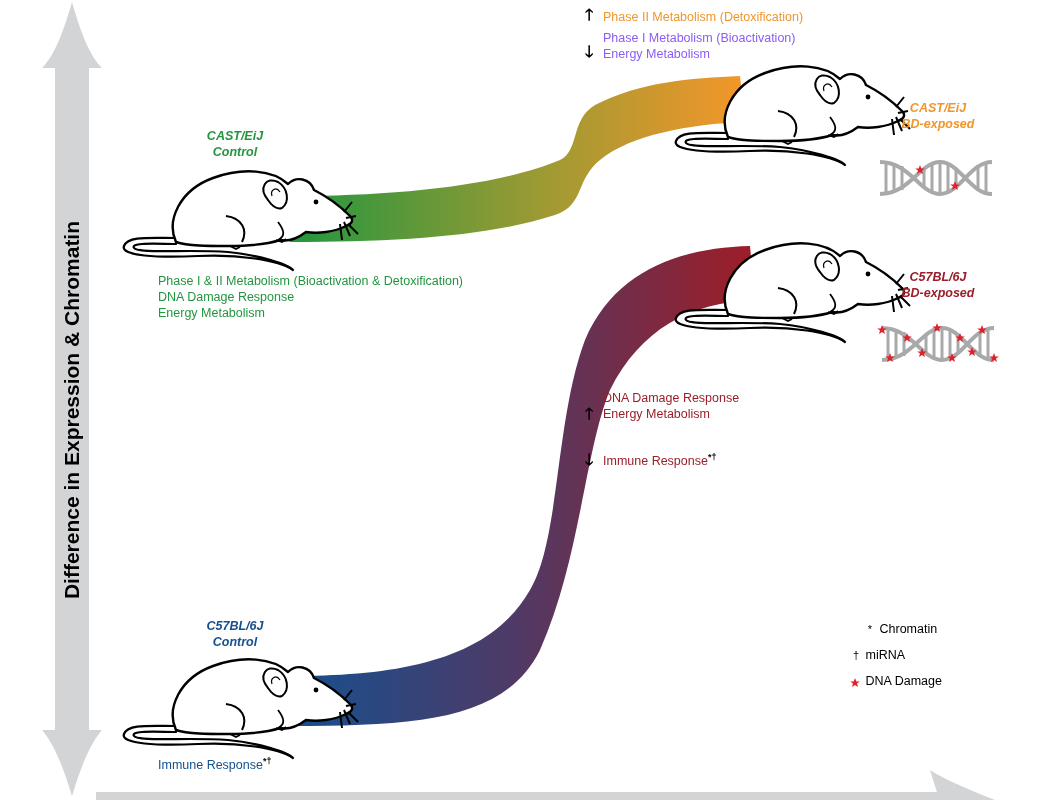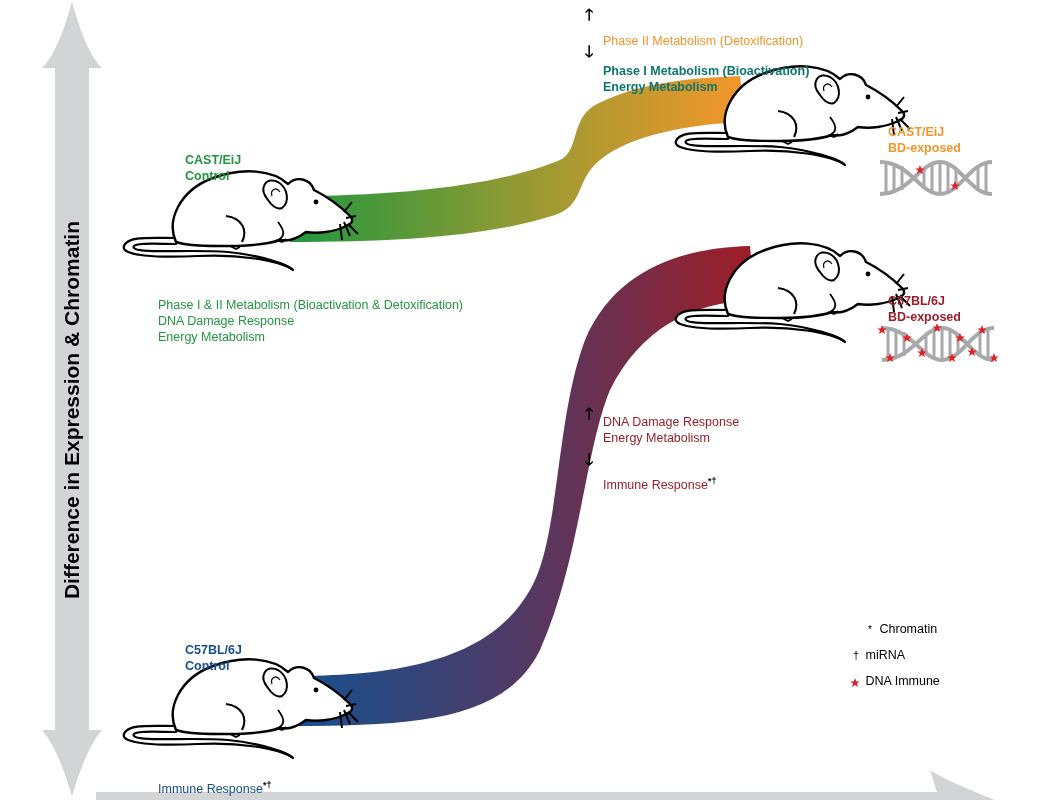--- a/index.html
+++ b/index.html
@@ -1,20 +1,20 @@
 <!DOCTYPE html>
 <html><head>
 <meta charset="utf-8">
 <style>
   html, body { margin: 0; padding: 0; background: #ffffff; }
   body { width: 1045px; height: 800px; position: relative; overflow: hidden;
          font-family: "Liberation Sans", sans-serif; }
   #stage { position: absolute; left: 0; top: 0; width: 1045px; height: 800px; }
-  .txt { position: absolute; font-family: "Liberation Sans", sans-serif; font-size: 12.5px; line-height: 16px; white-space: nowrap; margin-top: 24px; }
-  .bold { font-weight: bold; text-align: left; font-size: 12.5px; line-height: 16px; }
+  .txt { position: absolute; font-family: "Liberation Sans", sans-serif; font-size: 12.5px; line-height: 16px; white-space: nowrap; }
+  .bold { font-weight: bold; text-align: center; font-size: 12.5px; line-height: 16px; font-style: italic; }
   .sup { font-size: 9px; vertical-align: top; color: #000; position: relative; top: -4px; font-weight: bold; }
   .axis-label { position: absolute; left: 72px; top: 410px; transform: translate(-50%, -50%) rotate(-90deg);
                 font-family: "Liberation Sans", sans-serif; font-weight: bold; font-size: 21px; color: #000; white-space: nowrap; }
   .arrow-glyph { position: absolute; font-size: 16px; line-height: 16px; font-weight: bold; color: #000; }
   .legend-row { position: absolute; left: 850px; font-size: 12.5px; color: #000; white-space: nowrap; }
   .legend-sym { display: inline-block; width: 12px; text-align: center; font-size: 11px; }
 </style>
 </head>
 <body>
 
@@ -131,21 +131,21 @@
   <div>Phase I &amp; II Metabolism (Bioactivation &amp; Detoxification)</div>
   <div>DNA Damage Response</div>
   <div>Energy Metabolism</div>
 </div>
 
 <div class="arrow-glyph" style="left:585px; top:7px;">🡑</div>
 <div class="txt" style="left:603px; top:9px; color:#f0962a;">
   <div>Phase II Metabolism (Detoxification)</div>
 </div>
 <div class="arrow-glyph" style="left:585px; top:44px;">🡓</div>
-<div class="txt" style="left:603px; top:39px; color:#0f766e;font-weight:bold;">
+<div class="txt" style="left:603px; top:30px; color:#8b5cf6;">
   <div>Phase I Metabolism (Bioactivation)</div>
   <div>Energy Metabolism</div>
 </div>
 <div class="txt bold" style="left:888px; top:100px; width:100px; color:#f0962a;">
   <div>CAST/EiJ</div>
   <div>BD-exposed</div>
 </div>
 
 <div class="txt bold" style="left:888px; top:269px; width:100px; color:#9a1f2a;">
   <div>C57BL/6J</div>
@@ -172,14 +172,14 @@
 <div class="legend-row" style="top:622px;margin-left:14px;">
   <span class="legend-sym">*</span>
   <span>Chromatin</span>
 </div>
 <div class="legend-row" style="top:648px;">
   <span class="legend-sym">†</span>
   <span>miRNA</span>
 </div>
 <div class="legend-row" style="top:674px;">
   <span class="legend-sym" style="color:transparent;">★</span>
-  <span>DNA Immune</span>
+  <span>DNA Damage</span>
 </div>
 
 </body></html>

